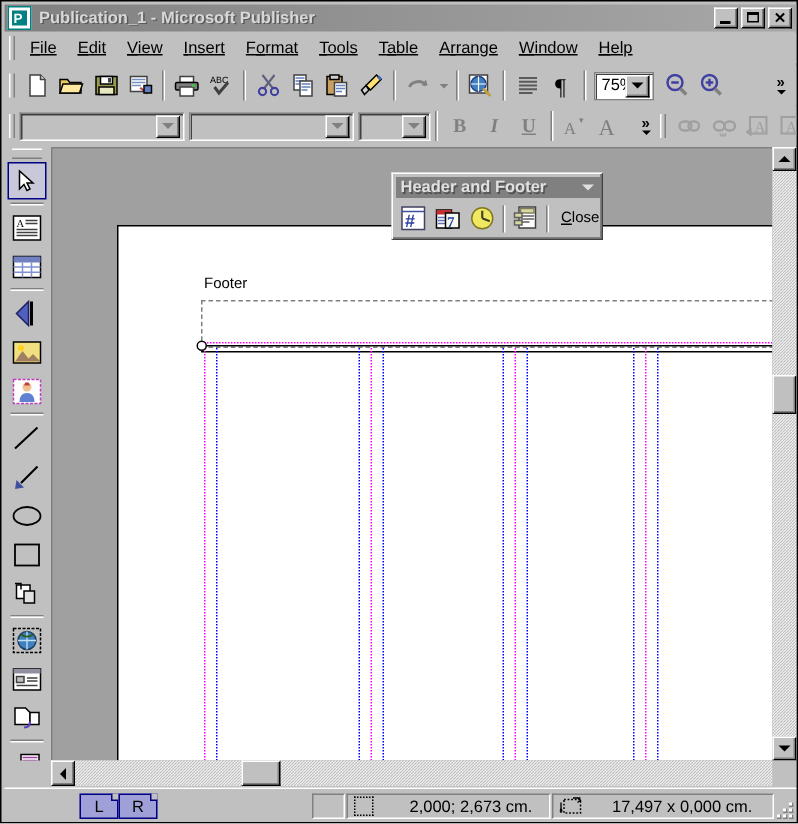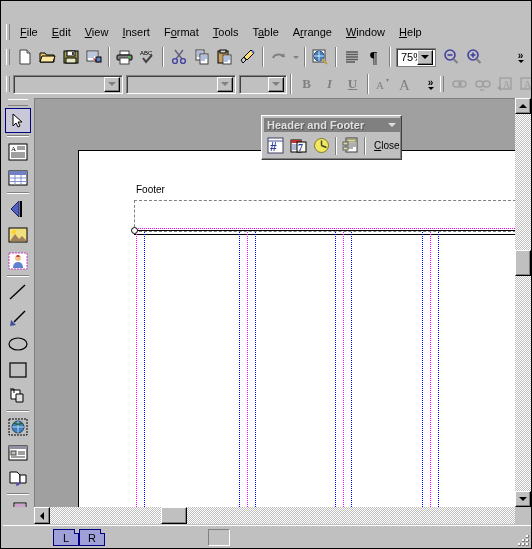--- a/index.html
+++ b/index.html
@@ -122,20 +122,21 @@
     border-left: 1px solid #fff;
     border-right: 1px solid #808080;
     box-sizing: border-box;
     flex: none;
   }
   .menu-item {
     padding: 2px 7px;
     font-size: 11px;
     color: #000;
     white-space: nowrap;
+    text-decoration: underline;
   }
   .menu-item u { text-decoration: underline; }
 
   
   .toolbar {
     position: absolute;
     left: 2px;
     width: 528px; height: 26px;
     background: #c0c0c0;
     display: flex;
@@ -577,20 +578,29 @@
     left: 2px; top: 506px;
     width: 31px; height: 17px;
     background: #c0c0c0;
   }
 </style>
 </head>
 <body>
 
 <div id="app">
 
+  <div class="titlebar">
+    <div class="app-icon"></div>
+    <div class="title-text">Publication_1 - Microsoft Publisher</div>
+    <div class="title-buttons">
+      <div class="tbtn min"></div>
+      <div class="tbtn max"></div>
+      <div class="tbtn close"><span>✕</span></div>
+    </div>
+  </div>
 
   <div class="menubar">
     <div class="grip"></div>
     <div class="menu-item"><u>F</u>ile</div>
     <div class="menu-item"><u>E</u>dit</div>
     <div class="menu-item"><u>V</u>iew</div>
     <div class="menu-item"><u>I</u>nsert</div>
     <div class="menu-item">F<u>o</u>rmat</div>
     <div class="menu-item"><u>T</u>ools</div>
     <div class="menu-item">T<u>a</u>ble</div>
@@ -1051,21 +1061,35 @@
       <div class="ptab">
         <span>L</span>
       </div>
       <div class="ptab">
         <span>R</span>
       </div>
     </div>
 
     <div class="sb-field" style="left:205px; width:22px;"></div>
 
-
+    <div class="sb-field" style="left:228px; width:136px; padding-left:4px;">
+      <div class="marquee-icon"></div>
+      <div class="sb-text" style="margin-left:24px;">2,000; 2,673 cm.</div>
+    </div>
+
+    <div class="sb-field" style="left:365px; width:148px; padding-left:4px;">
+      <div class="size-icon">
+        <svg width="15" height="13" viewBox="0 0 15 13">
+          <rect x="3" y="2" width="11" height="9" fill="none" stroke="#000" stroke-dasharray="1.2 1.2"></rect>
+          <path d="M9 1h5M12 1l2 1.5-2 1.5" fill="none" stroke="#000" stroke-width="0.9"></path>
+          <path d="M1 4v7M1 8l-0.8 2M1 8l0.8 2" fill="none" stroke="#000" stroke-width="0.9"></path>
+        </svg>
+      </div>
+      <div class="sb-text" style="margin-left:20px;">17,497 x  0,000 cm.</div>
+    </div>
 
     <div class="resize-grip">
       <i style="right:0; bottom:0; width:3px; height:3px;"></i>
       <i style="right:4px; bottom:0; width:3px; height:3px;"></i>
       <i style="right:8px; bottom:0; width:3px; height:3px;"></i>
       <i style="right:0; bottom:4px; width:3px; height:3px;"></i>
       <i style="right:4px; bottom:4px; width:3px; height:3px;"></i>
       <i style="right:0; bottom:8px; width:3px; height:3px;"></i>
     </div>
   </div>

